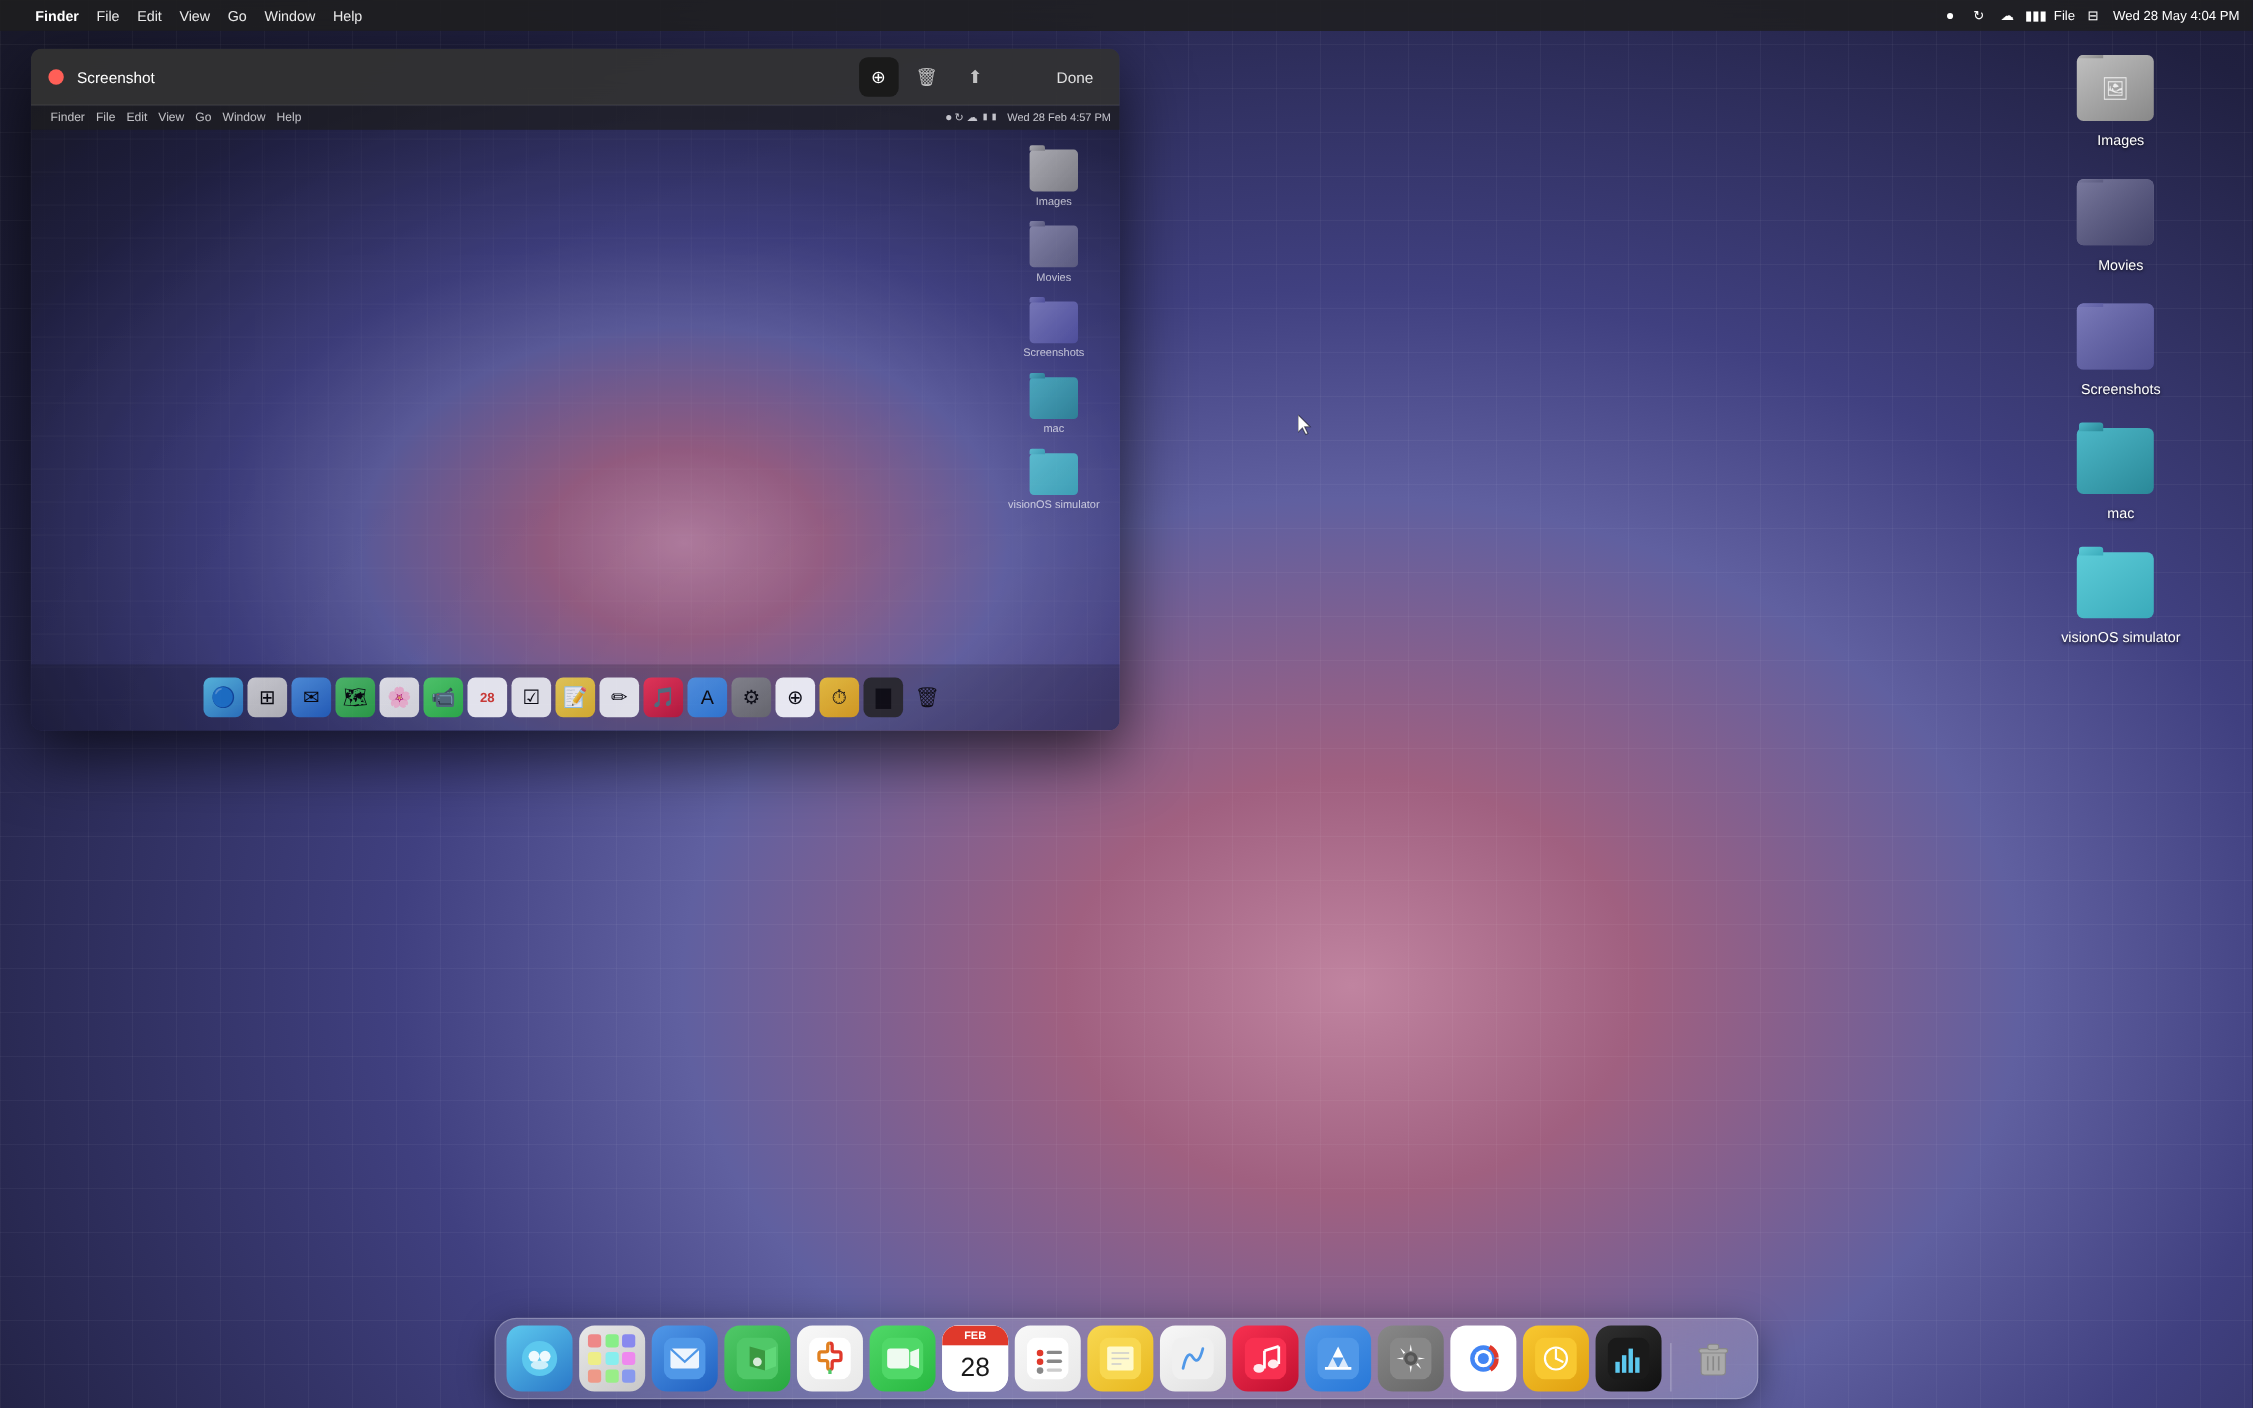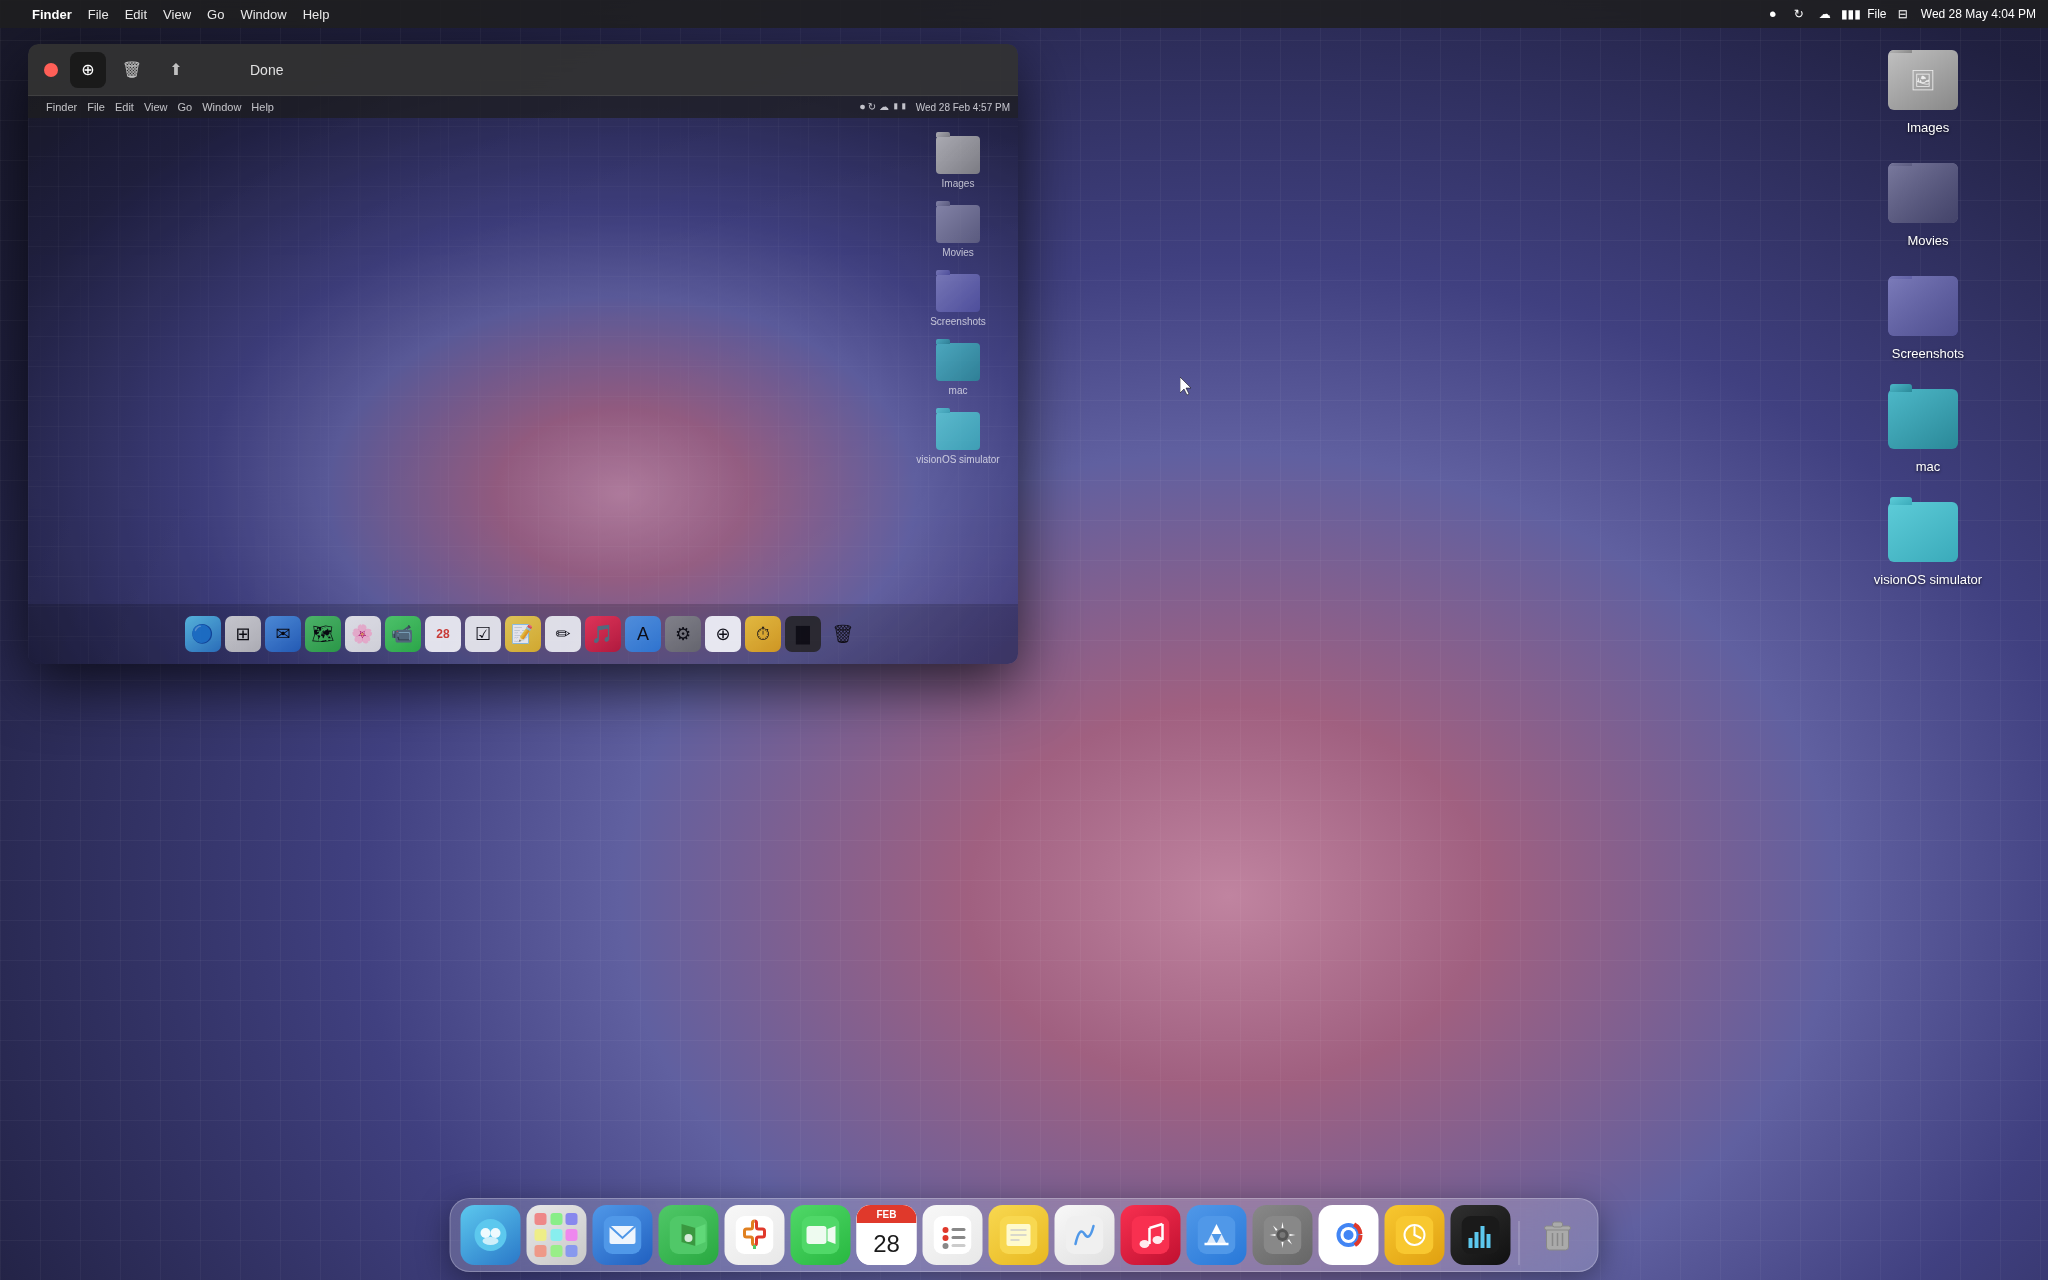--- a/index.html
+++ b/index.html
@@ -464,20 +464,21 @@
     <span class="menubar-icon">File</span>
     <span class="menubar-icon">⊟</span>
     <span>Wed 28 May  4:04 PM</span>
   </div>
 </div>
 
 <div class="screenshot-window">
 
   <div class="screenshot-toolbar">
     <button class="screenshot-close-btn"></button>
+    <span class="screenshot-title">Screenshot</span>
     <div class="screenshot-toolbar-actions">
       <button class="toolbar-btn-highlight" title="Markup">⊕</button>
       <button class="toolbar-btn-icon" title="Delete">🗑</button>
       <button class="toolbar-btn-icon" title="Share">⬆</button>
       <button class="toolbar-btn-done">Done</button>
     </div>
   </div>
 
   <div class="screenshot-content">
     <div class="screenshot-content-grid"></div>

